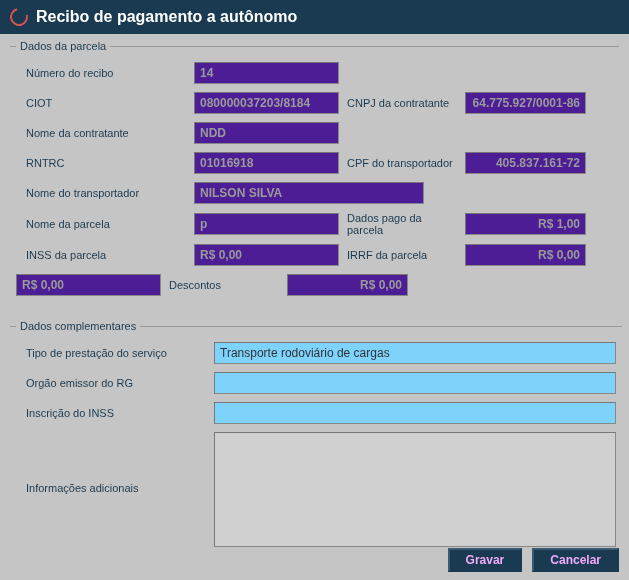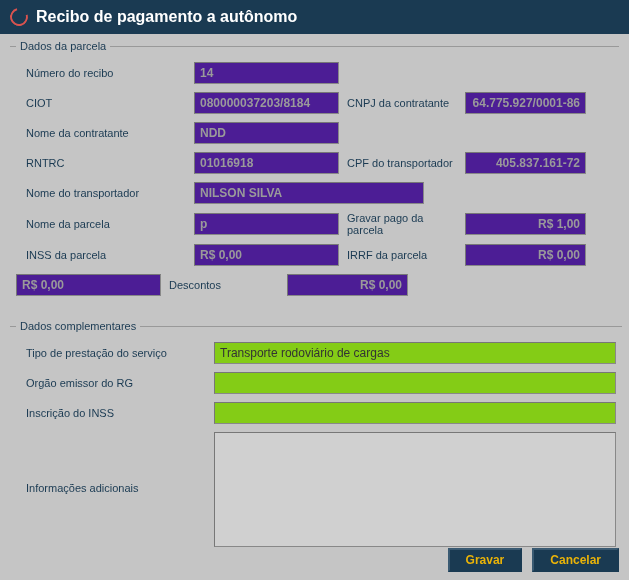--- a/index.html
+++ b/index.html
@@ -79,42 +79,42 @@
   font-size: 12px;
   color: #999;
   font-family: Arial, sans-serif;
 }
 input.readonly {
   background: #4c1d95;
   color: #9a9a9a;
   font-weight: bold;
 }
 input.editable {
-  background: #84cc16;
+  background: #7dd3fc;
   color: #333;
 }
 .w-short { width: 145px; }
 .w-long { width: 230px; }
 .w-cnpj { width: 121px; text-align: right; }
 .w-full { width: 402px; }
 textarea.w-full {
   width: 402px;
   height: 115px;
   resize: none;
 }
 .footer {
   position: absolute;
   bottom: 8px;
   right: 10px;
   display: flex;
   gap: 10px;
 }
 .btn {
   background: #1a3a52;
-  color: #eab308;
+  color: #f0abfc;
   border: 2px solid #1a3a52;
   border-top-color: #3a5a72;
   border-left-color: #3a5a72;
   padding: 3px 16px;
   font-size: 12px;
   font-weight: bold;
   cursor: pointer;
   font-family: Arial, sans-serif;
   margin-top: 48px;
 }
@@ -157,21 +157,21 @@
     </div>
 
     <div class="row">
       <span class="label">Nome do transportador</span>
       <input type="text" class="readonly w-long" readonly="" value="NILSON SILVA" style="">
     </div>
 
     <div class="row">
       <span class="label">Nome da parcela</span>
       <input type="text" class="readonly w-short" readonly="" value="p" style="">
-      <span class="label-right">Gravar pago da parcela</span>
+      <span class="label-right">Dados pago da parcela</span>
       <input type="text" class="readonly w-cnpj" readonly="" value="R$ 1,00" style="">
     </div>
 
     <div class="row">
       <span class="label">INSS da parcela</span>
       <input type="text" class="readonly w-short" readonly="" value="R$ 0,00" style="">
       <span class="label-right">IRRF da parcela</span>
       <input type="text" class="readonly w-cnpj" readonly="" value="R$ 0,00" style="">
     </div>
 

